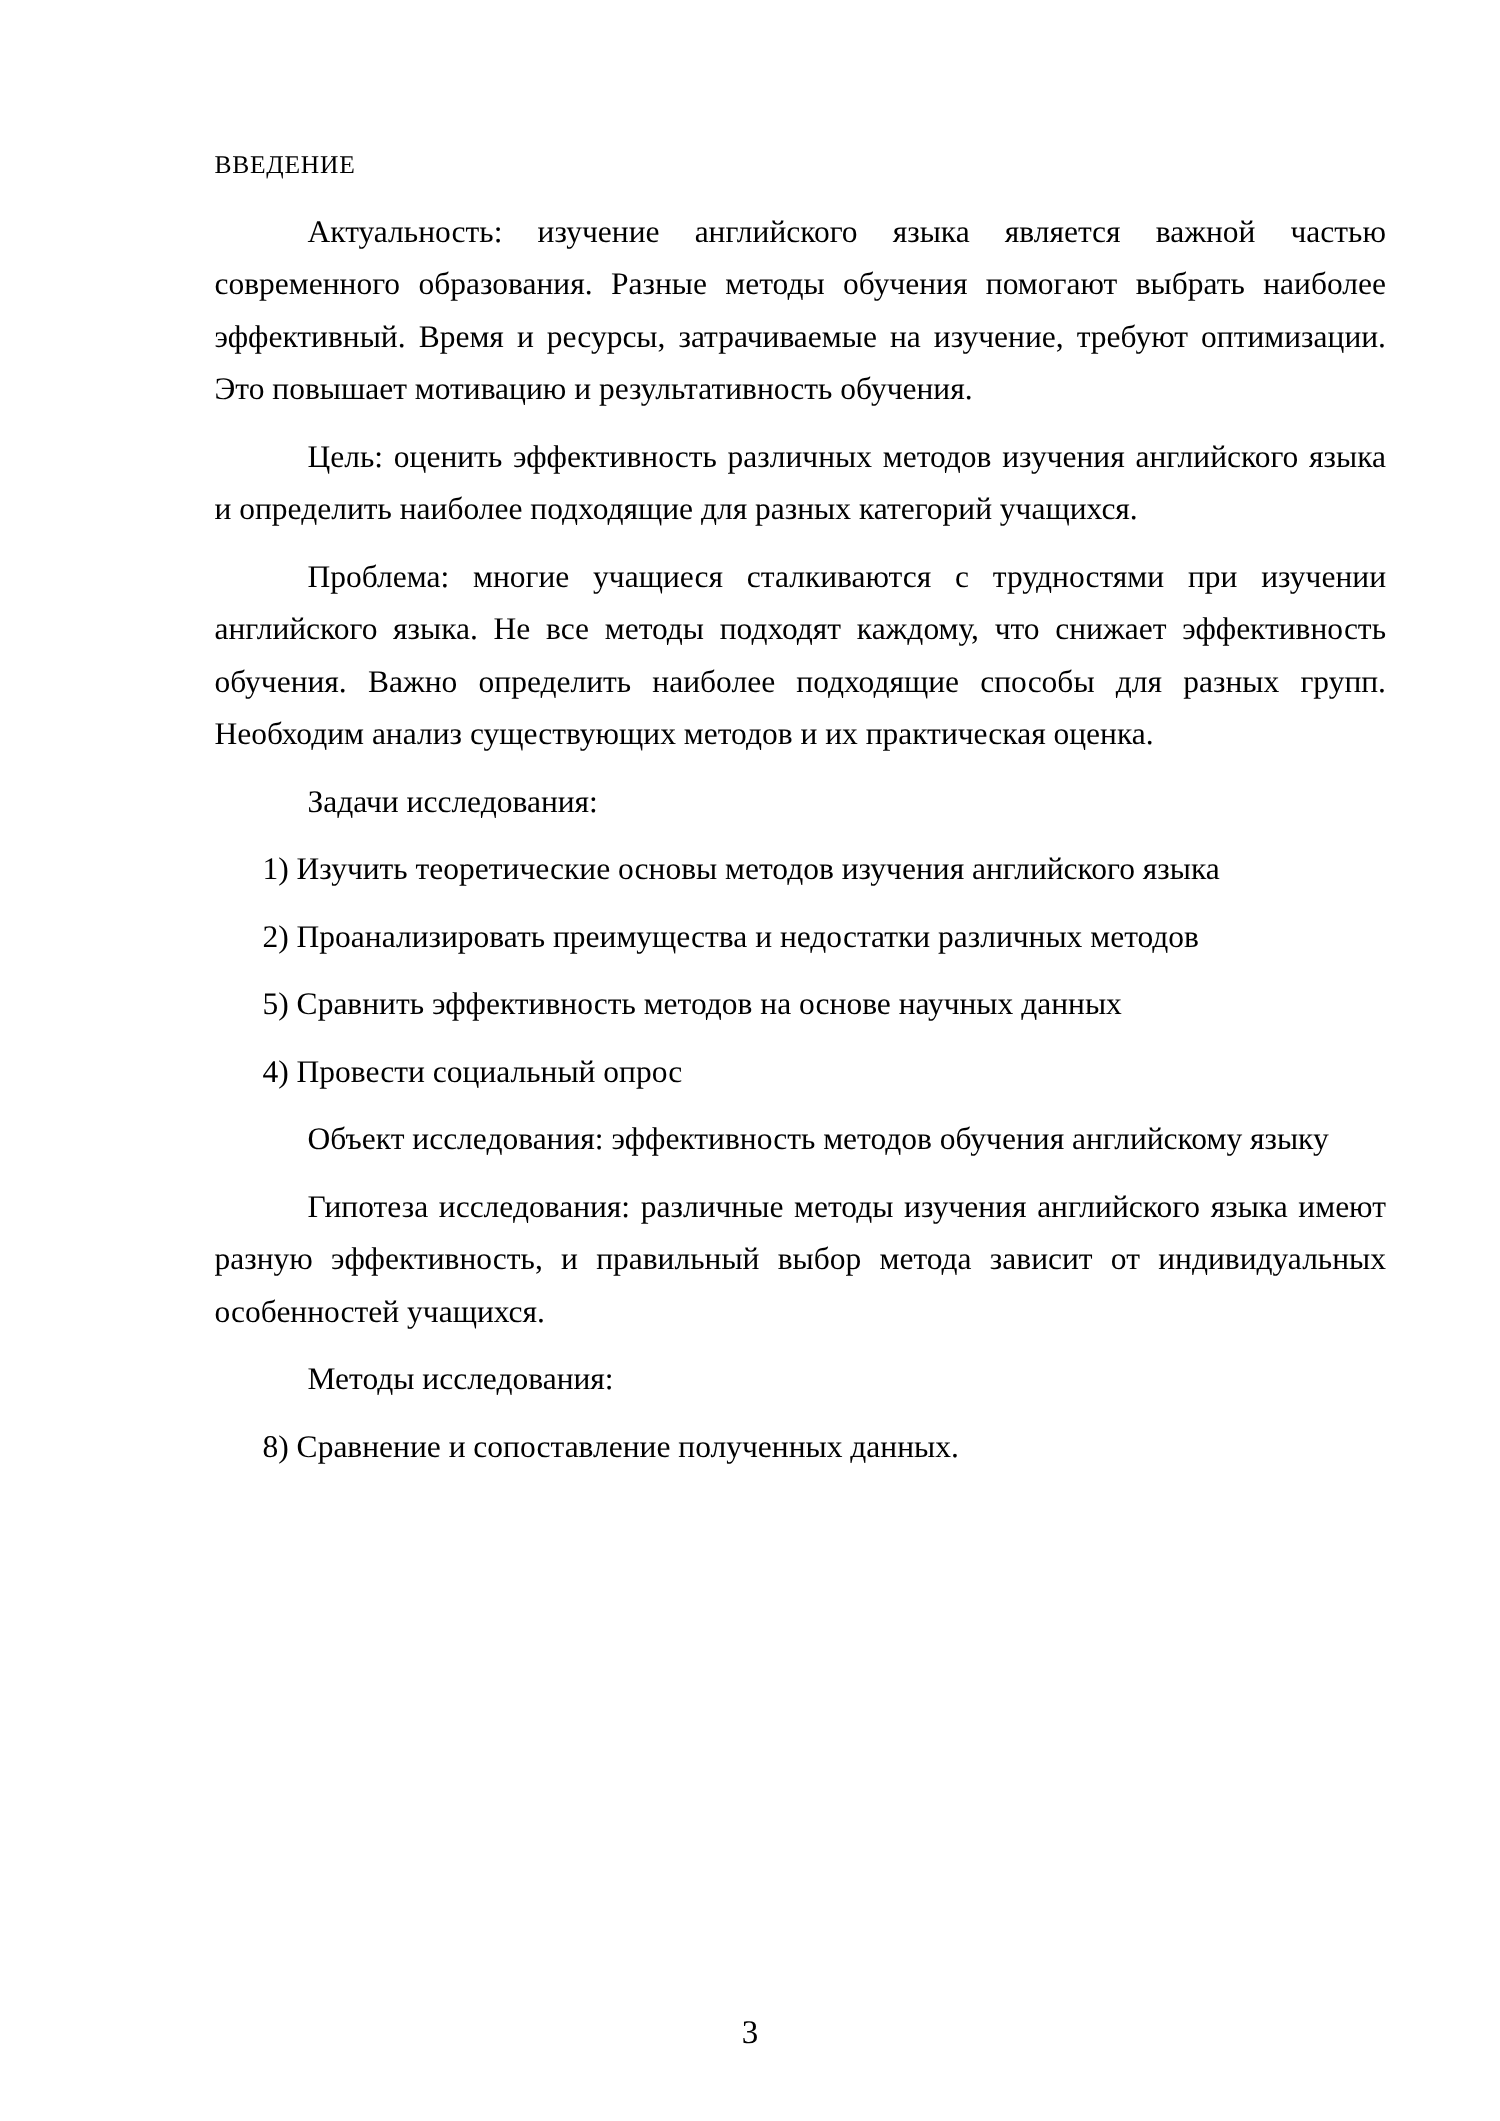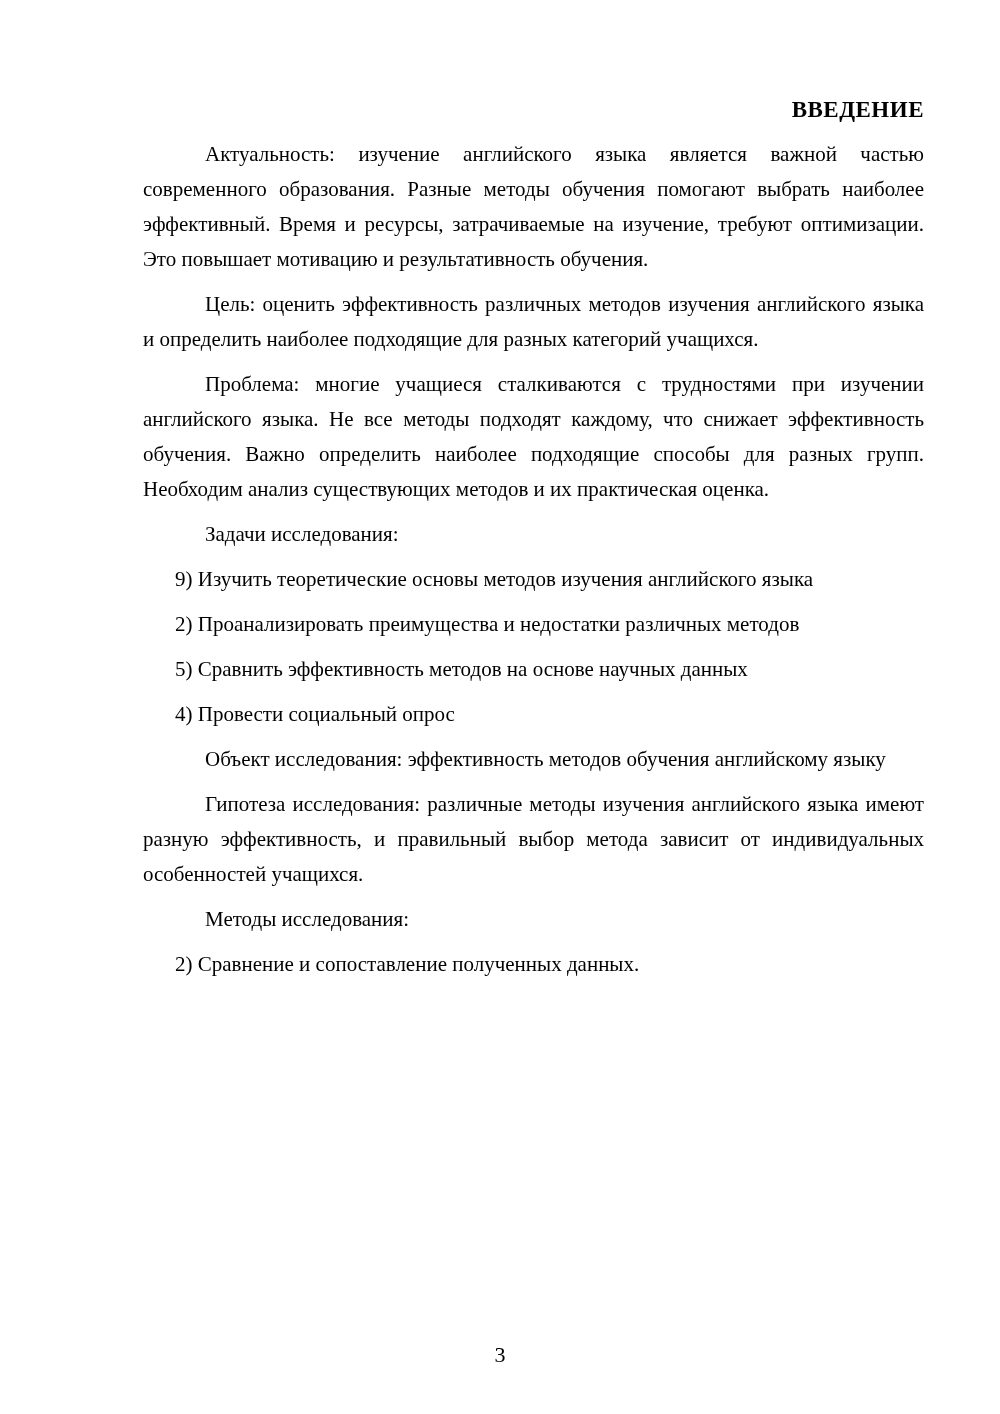--- a/index.html
+++ b/index.html
@@ -13,24 +13,24 @@
     height: 1414px;
     margin: 0 auto;
     background: #ffffff;
     box-sizing: border-box;
     padding: 92px 76px 0 143px;
     font-family: "Liberation Serif", "DejaVu Serif", serif;
     color: #000000;
     overflow: hidden;
   }
   .title {
-    font-size: 23px;
+    font-size: 17px;
     line-height: 35px;
-    font-weight: bold;
-    text-align: right;
+    font-weight: normal;
+    text-align: left;
     margin: 0 0 10px 0;
     letter-spacing: 0.5px;
   }
   .para, .item {
     font-size: 21px;
     line-height: 35px;
     margin: 0 0 10px 0;
     text-align: justify;
   }
   .para {
@@ -57,34 +57,34 @@
   <h1 class="title">ВВЕДЕНИЕ</h1>
 
   <p class="para">Актуальность: изучение английского языка является важной частью современного образования. Разные методы обучения помогают выбрать наиболее эффективный. Время и ресурсы, затрачиваемые на изучение, требуют оптимизации. Это повышает мотивацию и результативность обучения.</p>
 
   <p class="para">Цель: оценить эффективность различных методов изучения английского языка и определить наиболее подходящие для разных категорий учащихся.</p>
 
   <p class="para">Проблема: многие учащиеся сталкиваются с трудностями при изучении английского языка. Не все методы подходят каждому, что снижает эффективность обучения. Важно определить наиболее подходящие способы для разных групп. Необходим анализ существующих методов и их практическая оценка.</p>
 
   <p class="para">Задачи исследования:</p>
 
-  <p class="item">9) Изучить теоретические основы методов изучения английского языка</p>
+  <p class="item">1) Изучить теоретические основы методов изучения английского языка</p>
 
   <p class="item">2) Проанализировать преимущества и недостатки различных методов</p>
 
   <p class="item">5) Сравнить эффективность методов на основе научных данных</p>
 
   <p class="item">4) Провести социальный опрос</p>
 
 
   <p class="para">Объект исследования: эффективность методов обучения английскому языку</p>
 
 
   <p class="para">Гипотеза исследования: различные методы изучения английского языка имеют разную эффективность, и правильный выбор метода зависит от индивидуальных особенностей учащихся.</p>
 
   <p class="para">Методы исследования:</p>
 
 
-  <p class="item">2) Сравнение и сопоставление полученных данных.</p>
+  <p class="item">8) Сравнение и сопоставление полученных данных.</p>
 
   <div class="page-number">3</div>
 
 </div>
 
 </body></html>

